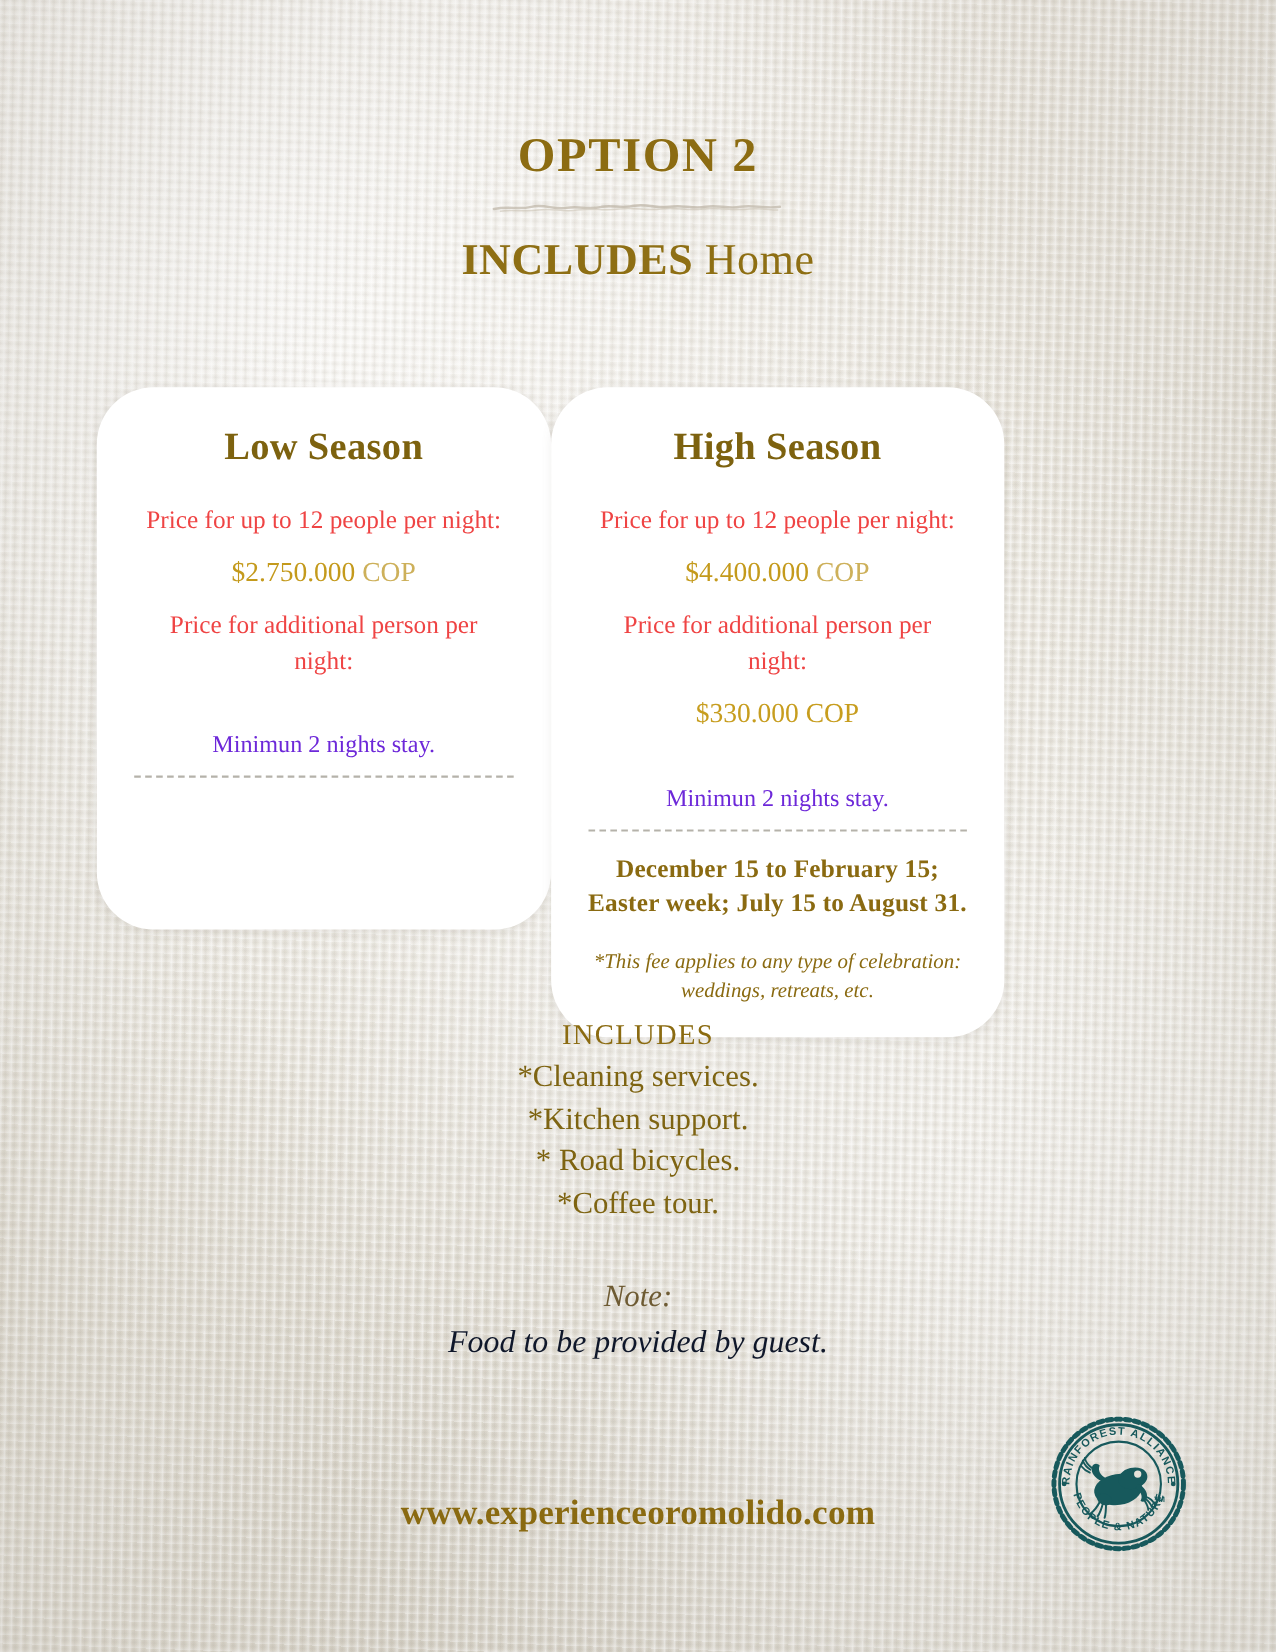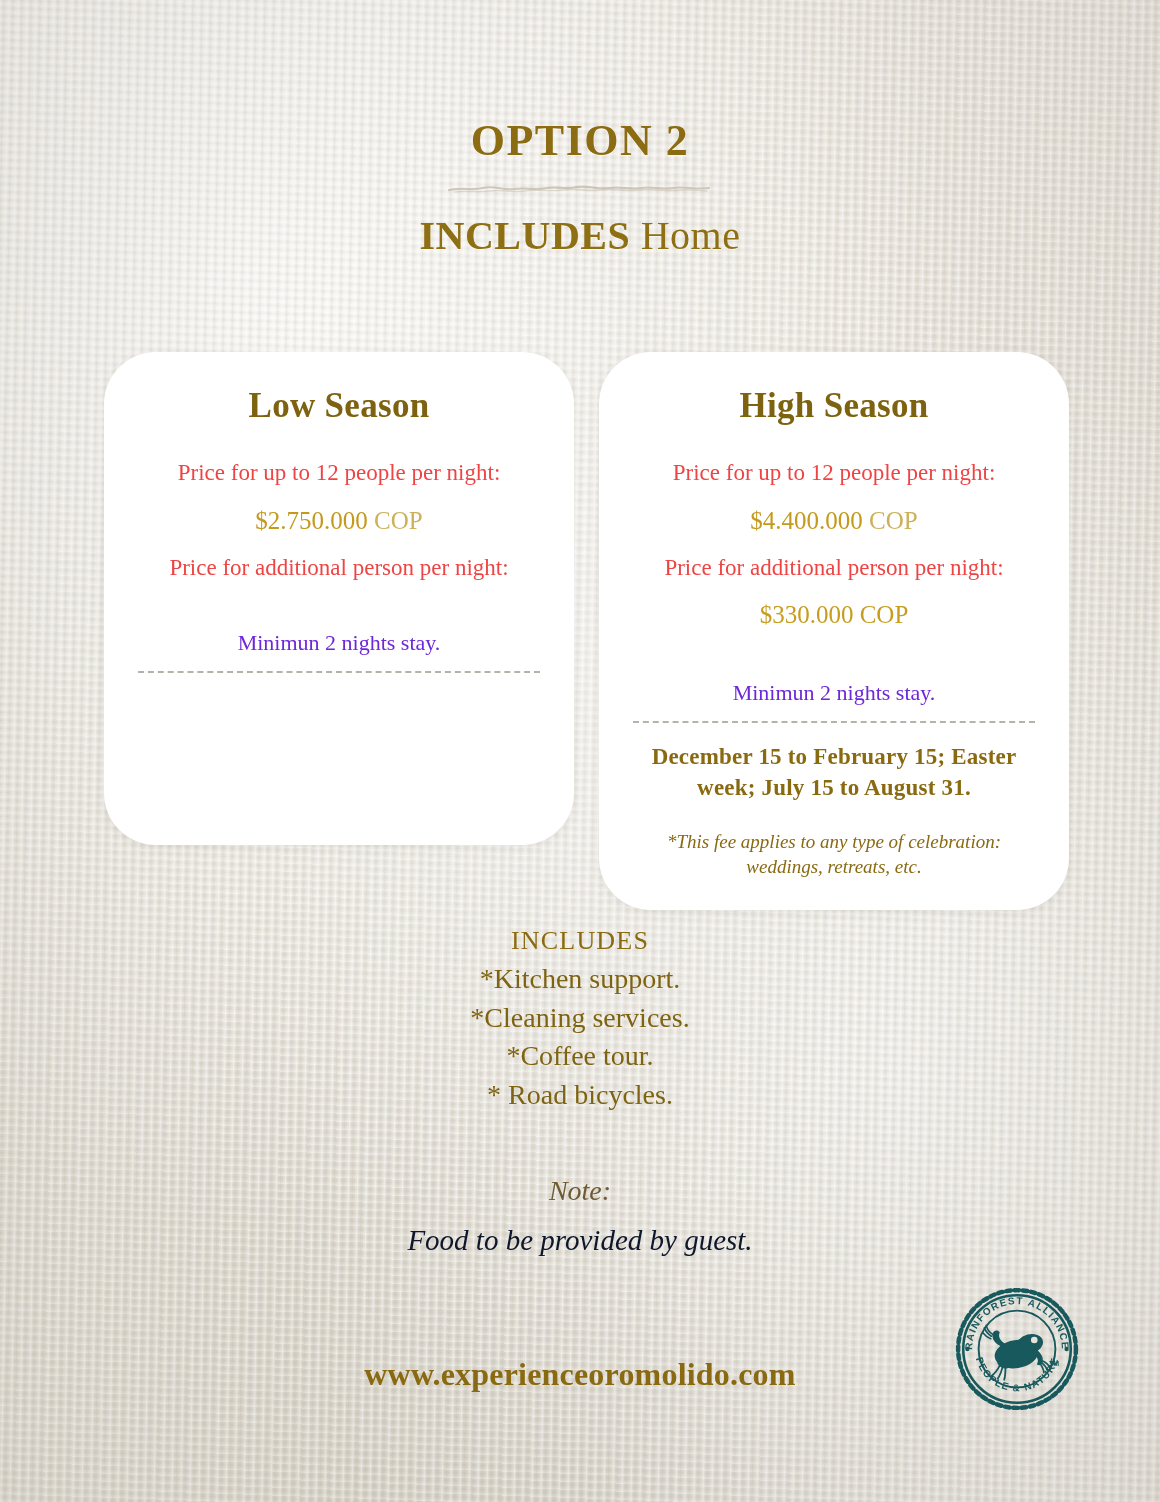--- a/index.html
+++ b/index.html
@@ -85,22 +85,22 @@
     letter-spacing: 0.5px;
     line-height: 1.1;
     text-shadow: 0 1px 0 rgba(255,255,255,0.45);
   }
   .home-title .light { font-weight: normal; }
 
   
   .cards {
     position: absolute;
     top: 352px;
-    left: 104px;
-    width: 965px;
+    left: 88px;
+    width: 825px;
     display: flex;
     justify-content: space-between;
     align-items: flex-start;
   }
   .card {
     width: 470px;
     background: #ffffff;
     border-radius: 52px;
     box-sizing: border-box;
     padding: 34px 26px 30px 26px;
@@ -189,21 +189,21 @@
     position: absolute;
     top: 1160px;
     left: 0;
     width: 1160px;
     text-align: center;
   }
   .note-label {
     font-size: 28px;
     font-style: italic;
     color: #6e5b33;
-    margin: 12px;
+    margin: 0;
     line-height: 1.35;
   }
   .note-text {
     font-size: 29px;
     font-style: italic;
     color: #0f172a;
     margin: 4px 0 0 0;
     line-height: 1.3;
   }
 
@@ -296,24 +296,24 @@
       <p class="min-stay">Minimun 2 nights stay.</p>
       <hr class="divider">
       <p class="dates">December 15 to February 15; Easter week; July 15 to August 31.</p>
       <p class="footnote">*This fee applies to any type of celebration: weddings, retreats, etc.</p>
     </div>
 
   </div>
 
   <div class="includes">
     <p class="includes-title">INCLUDES</p>
+    <p class="includes-item">*Cleaning services.</p>
     <p class="includes-item">*Kitchen support.</p>
-    <p class="includes-item">*Cleaning services.</p>
+    <p class="includes-item">* Road bicycles.</p>
     <p class="includes-item">*Coffee tour.</p>
-    <p class="includes-item">* Road bicycles.</p>
   </div>
 
   <div class="note">
     <p class="note-label">Note:</p>
     <p class="note-text">Food to be provided by guest.</p>
   </div>
 
   <div class="footer">
     <p class="footer-url">www.experienceoromolido.com</p>
   </div>

